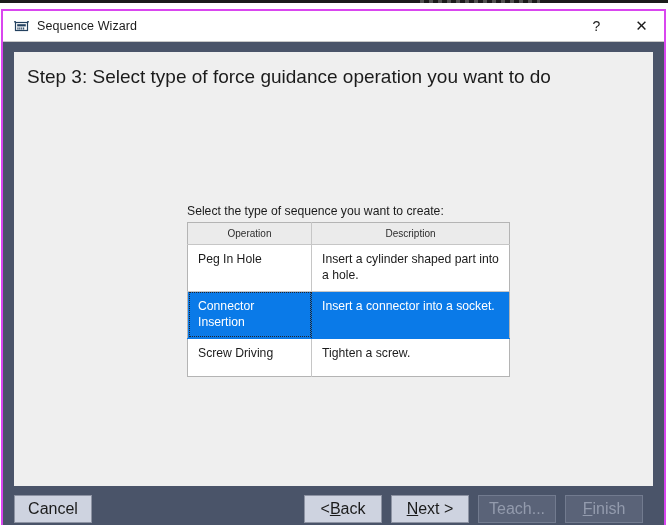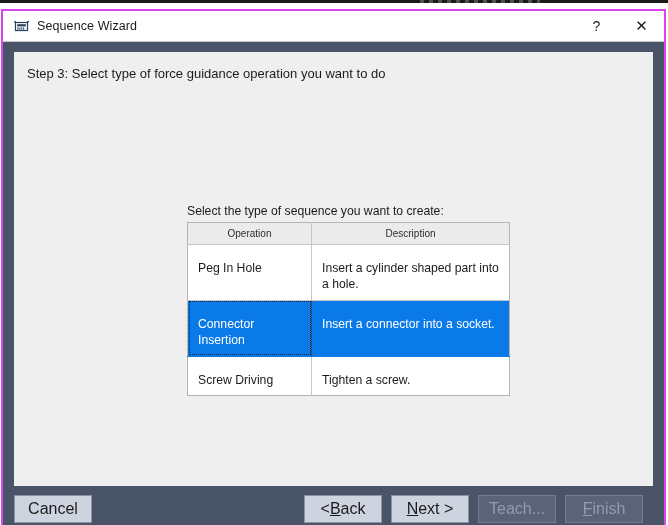--- a/index.html
+++ b/index.html
@@ -99,21 +99,21 @@
     position: relative;
     margin-bottom: 0;
     height: 434px;
     box-sizing: border-box;
     overflow: hidden;
   }
   #step-title {
     position: absolute;
     left: 13px;
     top: 14px;
-    font-size: 13px;
+    font-size: 19px;
     color: #1b1b1b;
     white-space: nowrap;
   }
 
   
   #chooser {
     position: absolute;
     left: 173px;
     top: 152px;
     width: 262px;
@@ -147,21 +147,21 @@
     text-align: center;
     height: 18px;
     padding: 1px 0 2px 0;
   }
   #op-table thead th:last-child { border-right: none; }
 
   #op-table tbody td {
     border-right: 1px solid #c6c6c6;
     border-bottom: 1px solid #c6c6c6;
     vertical-align: top;
-    padding: 15px 9px 7px 10px;
+    padding: 6px 9px 7px 10px;
     color: #1b1b1b;
     line-height: 1.35;
     height: 38px;
     box-sizing: border-box;
   }
   #op-table tbody td:last-child { border-right: none; }
   #op-table tbody tr:last-child td { border-bottom: none; }
 
   #op-table tbody tr.selected td {
     background: #0a7ae8;

